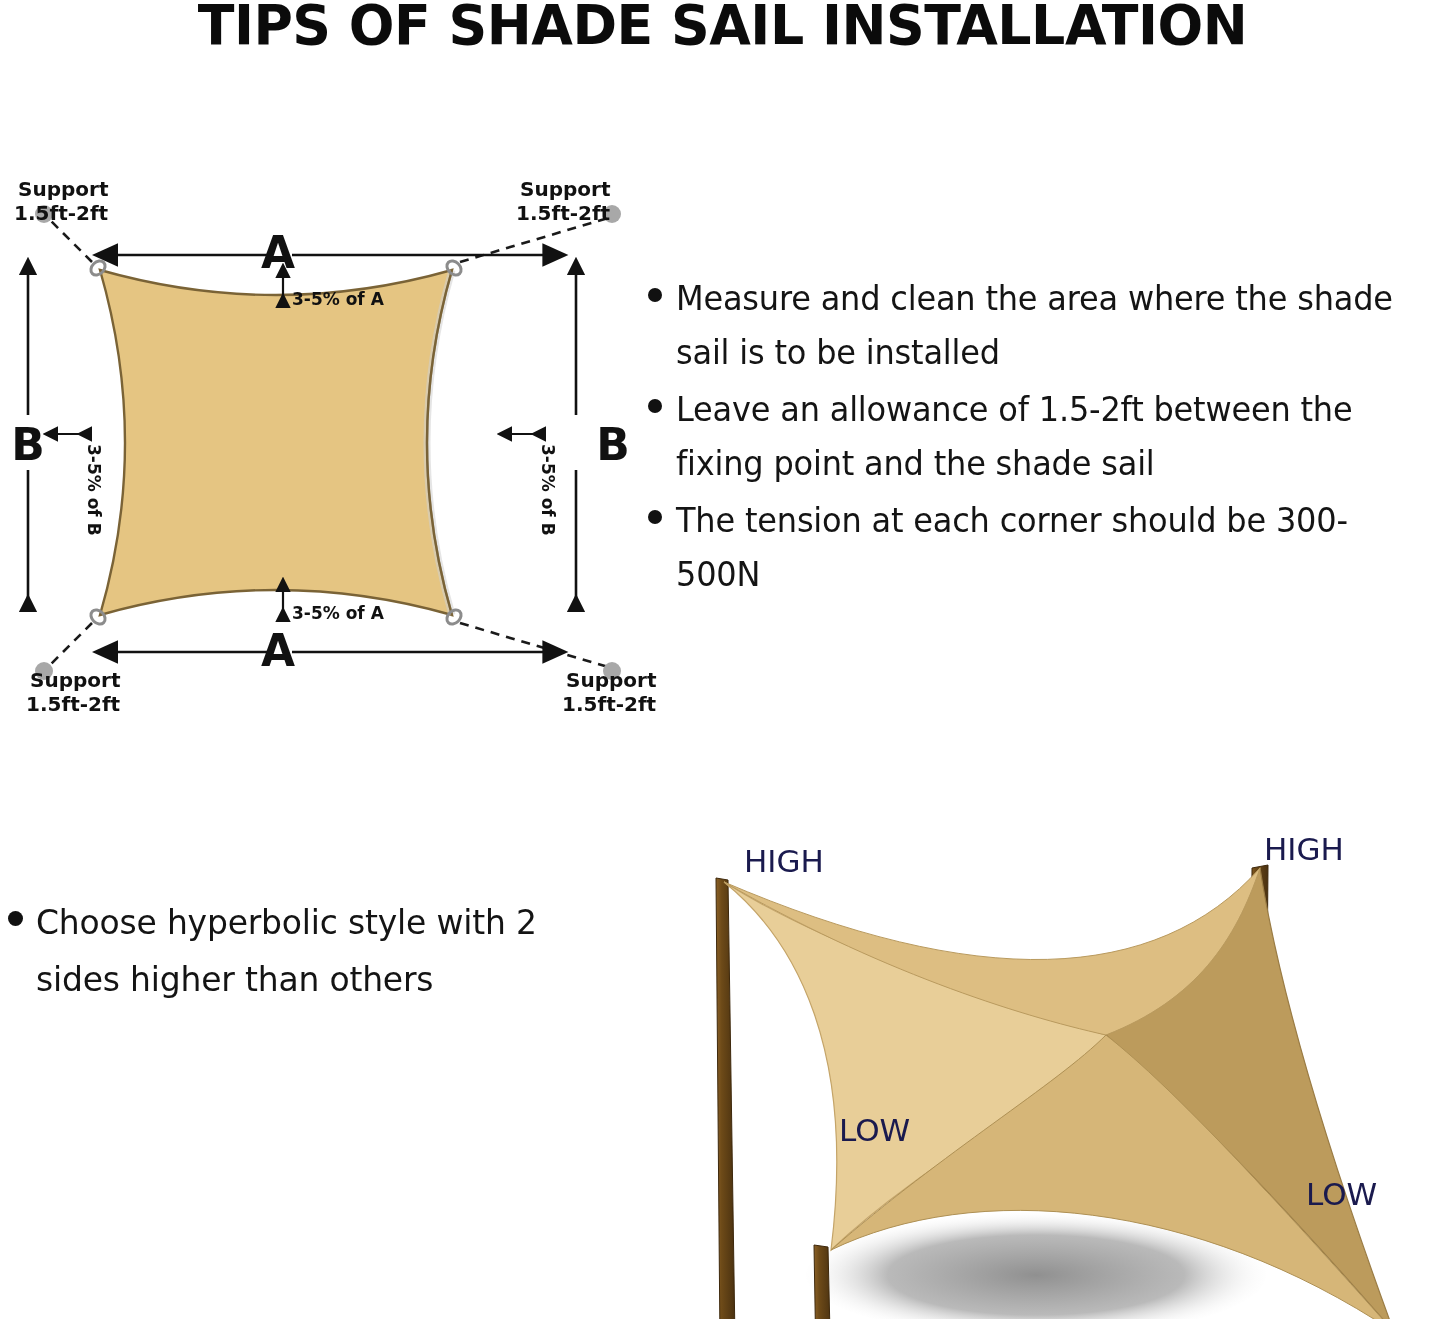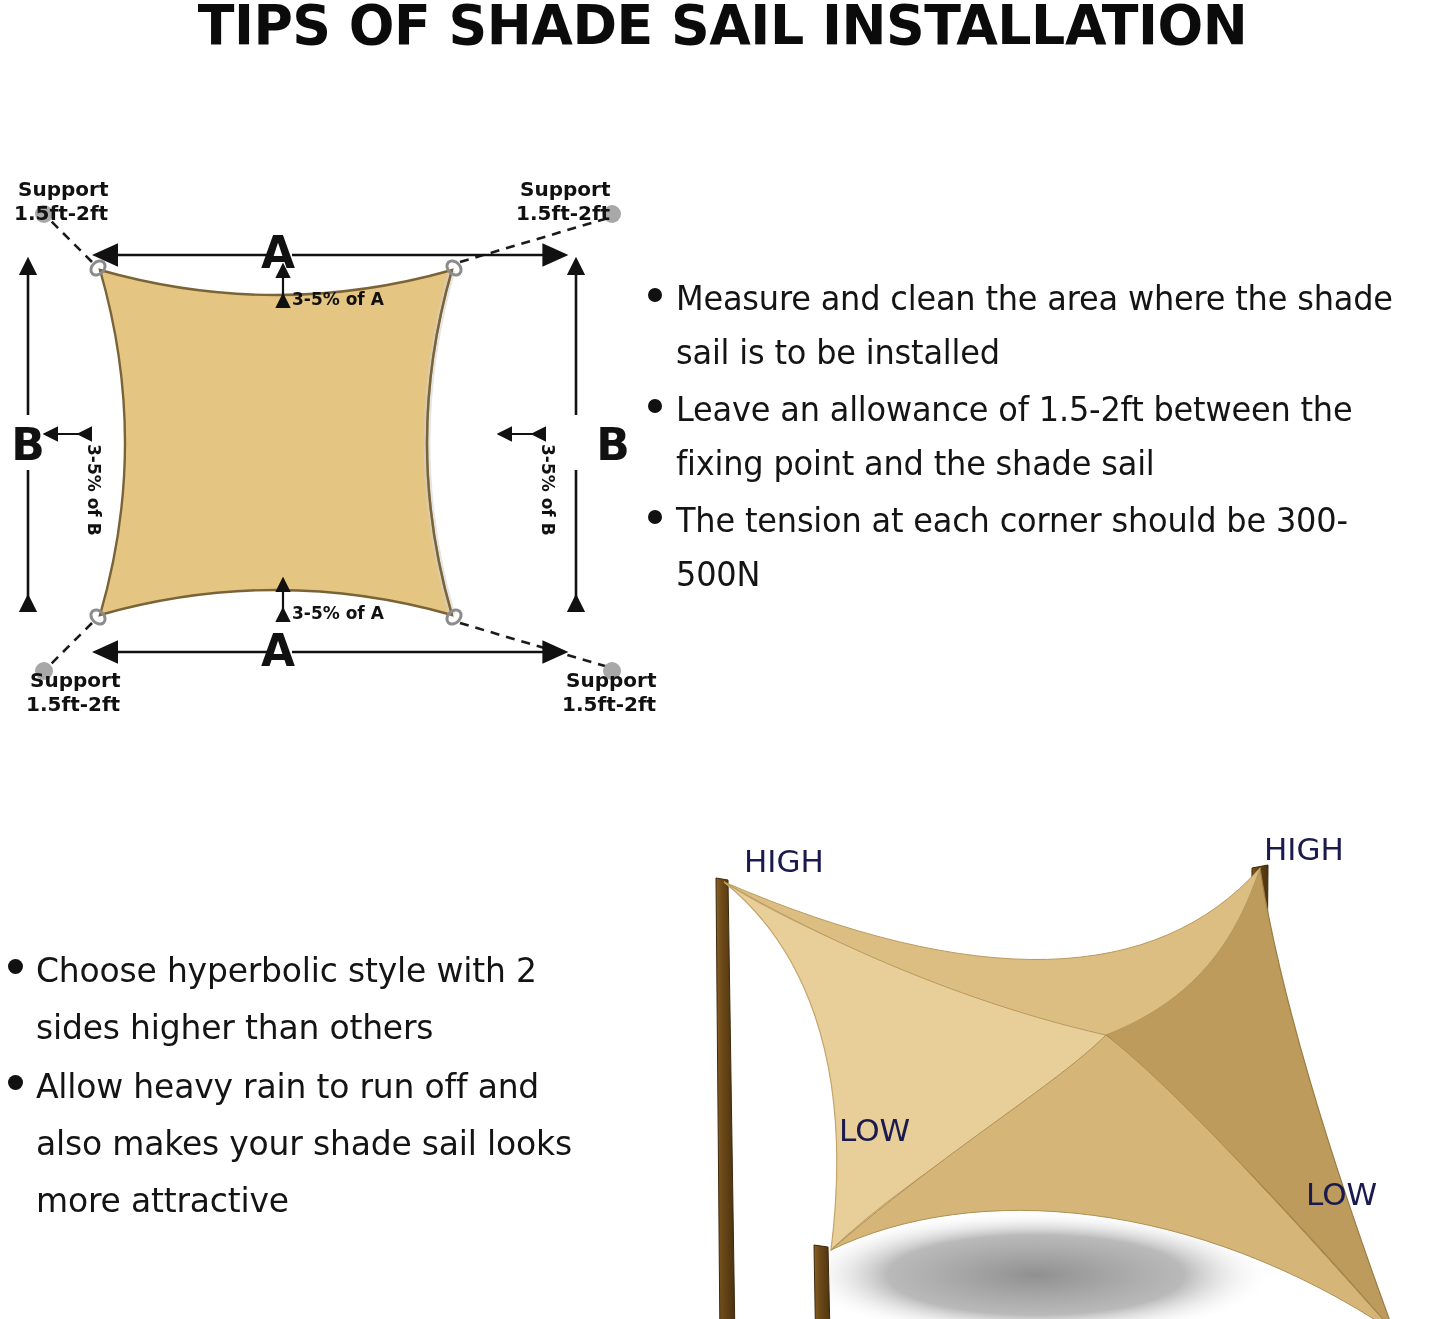--- a/index.html
+++ b/index.html
@@ -71,21 +71,20 @@
     transform: scaleX(0.97);
     transform-origin: left center;
   }
 
   
   #bottom-bullets {
     position: absolute;
     left: 8px;
     top: 894px;
     width: 620px;
-    margin-top: 48px;
   }
   #bottom-bullets .bullet-dot {
     width: 15px;
     height: 15px;
     margin-top: 17px;
     margin-right: 13px;
   }
   #bottom-bullets .bullet-text {
     font-size: 34px;
     line-height: 1.68;
@@ -209,24 +208,20 @@
   <div class="bullet-row">
     <span class="bullet-dot"></span>
     <span class="bullet-text">The tension at each corner should be 300-500N</span>
   </div>
 </div>
 
 <div id="bottom-bullets">
   <div class="bullet-row">
     <span class="bullet-dot"></span>
     <span class="bullet-text">Choose hyperbolic style with 2 sides higher than others</span>
-  </div>
-  <div class="bullet-row">
-    <span class="bullet-dot"></span>
-    <span class="bullet-text">Allow heavy rain to run off and also makes your shade sail looks more attractive</span>
   </div>
 </div>
 
 <div id="hyper-diagram">
   <svg id="hyper-diagram-svg" width="769" height="533" viewBox="0 0 769 533" xmlns="http://www.w3.org/2000/svg">
 
     <defs>
       <radialGradient id="shadowGrad" cx="50%" cy="50%" r="52%">
         <stop offset="0%" stop-color="#8a8a8a" stop-opacity="0.95"></stop>
         <stop offset="62%" stop-color="#9c9c9c" stop-opacity="0.70"></stop>

